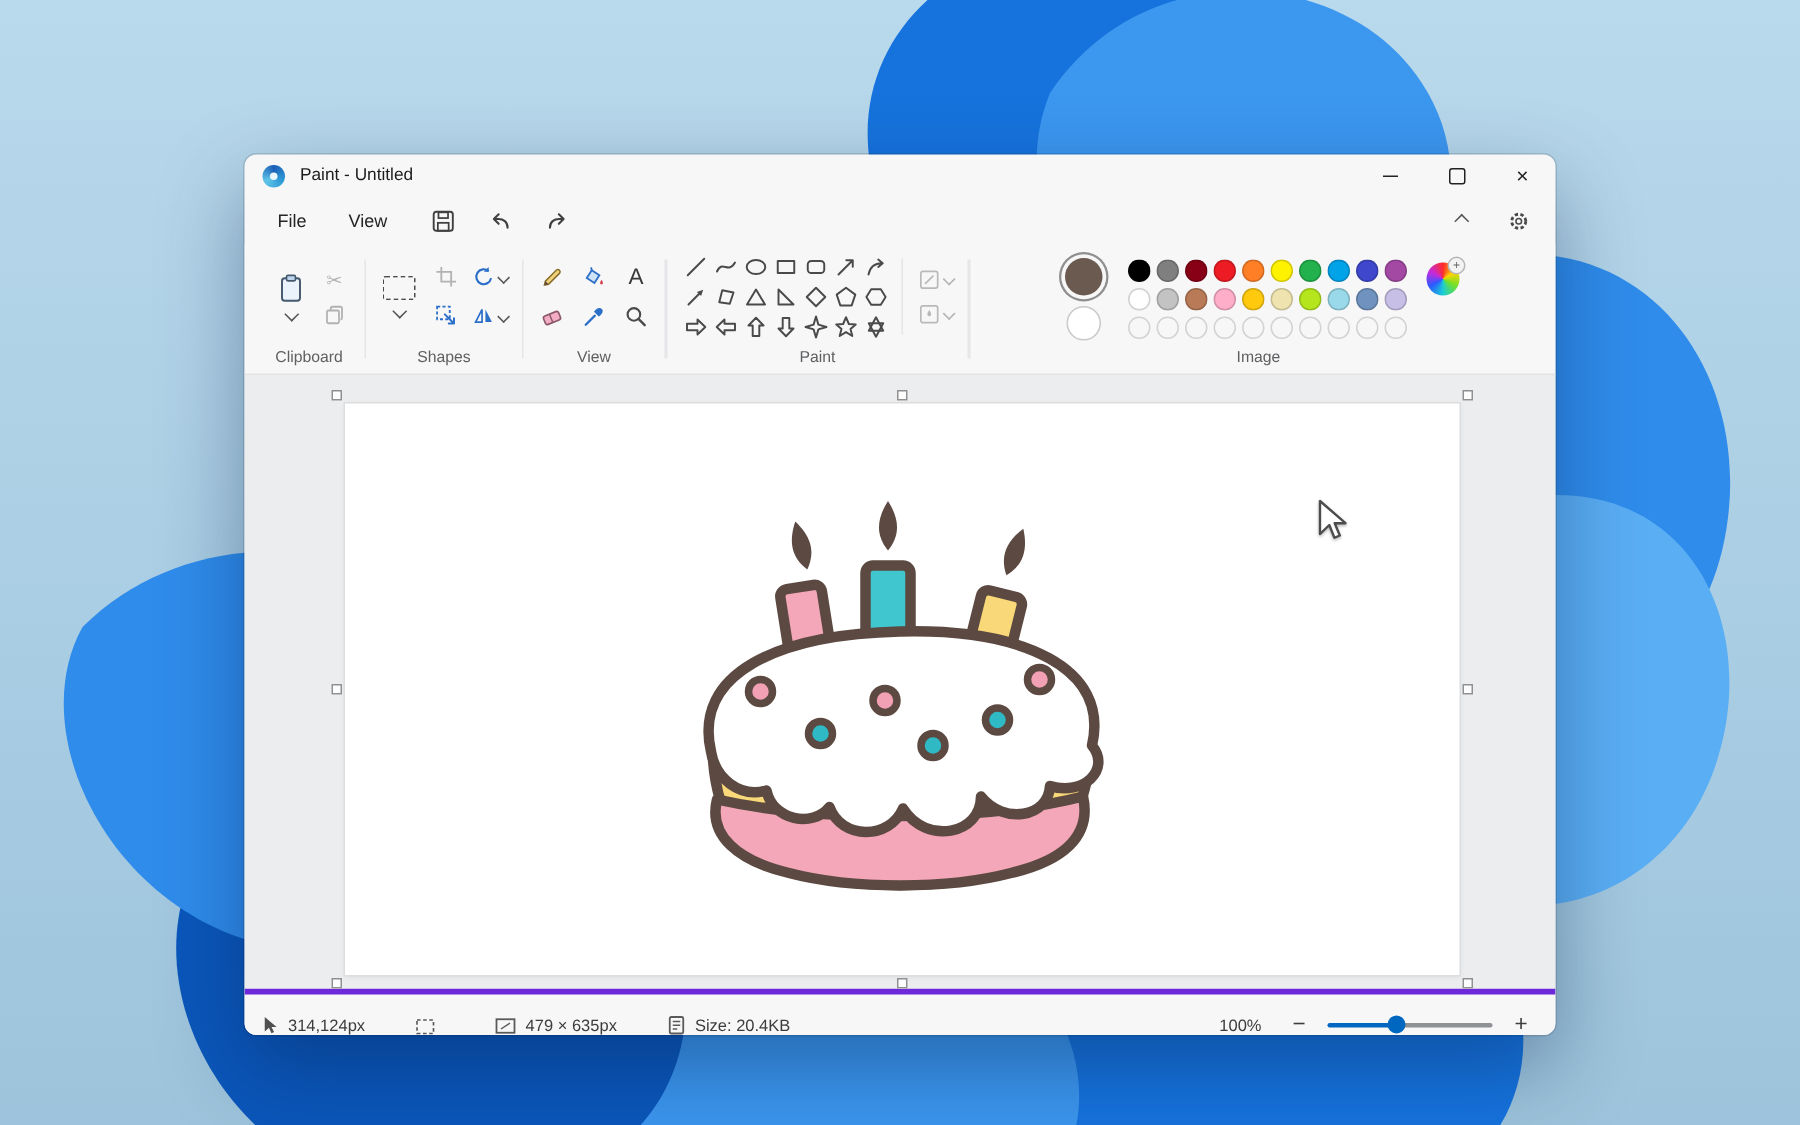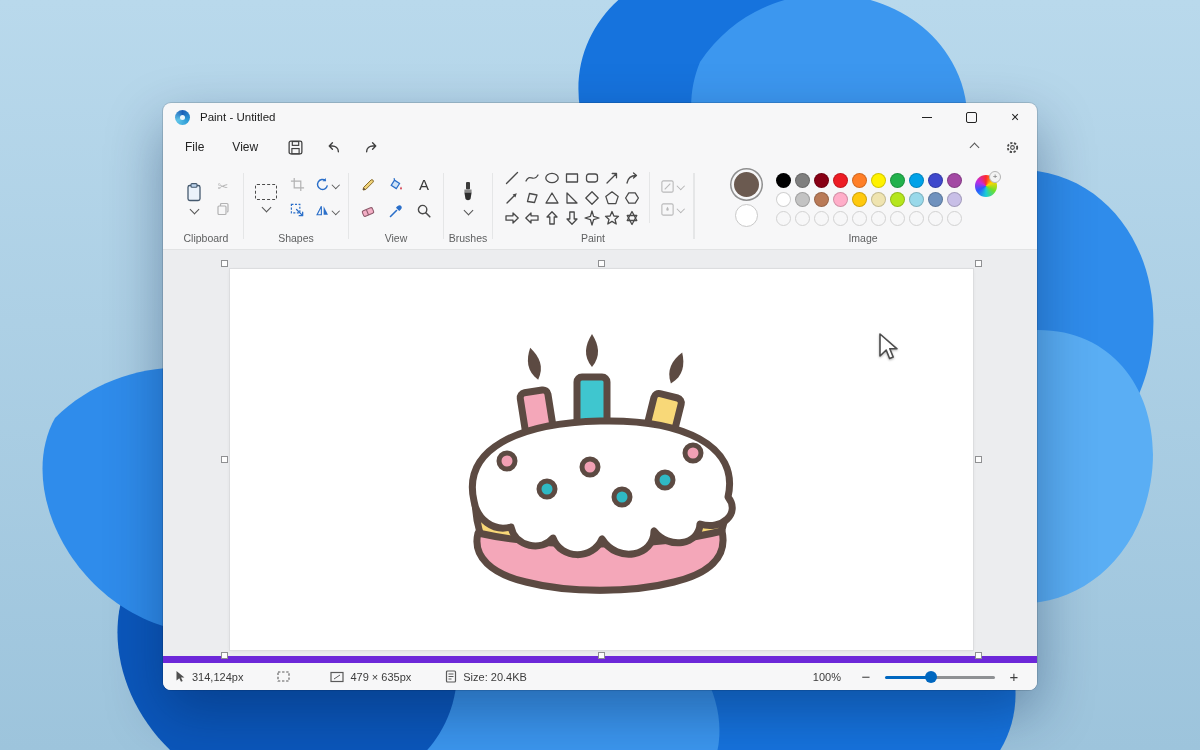--- a/index.html
+++ b/index.html
@@ -75,22 +75,22 @@
      border:1px solid #b5b5b5;font-size:8px;line-height:9px;text-align:center;color:#666;}
 
   
   .workarea{flex:1 1 auto;position:relative;background:#ecedef;}
   .canvas{position:absolute;left:67px;top:19px;width:743px;height:381px;background:#fff;
           box-shadow:0 0 0 1px #dcdddf,0 1px 4px rgba(0,0,0,.07);}
   .handle{position:absolute;width:7px;height:7px;background:#fdfdfd;border:1px solid #8f9092;box-sizing:border-box;}
   .cake-svg{position:absolute;left:220px;top:64px;}
 
   
-  .statusbar{height:27px;flex:0 0 auto;background:#f7f7f8;border-top:7px solid #6d28d9;
-             display:flex;align-items:center;padding:0 14px 0 12px;font-size:11px;color:#3c3c3c;}
+  .statusbar{height:27px;flex:0 0 auto;background:#f7f7f8;border-top:4px solid #6d28d9;
+             display:flex;align-items:flex-end;padding:0 14px 0 12px;font-size:11px;color:#3c3c3c;}
   .sitem{display:flex;align-items:center;gap:6px;margin-right:34px;white-space:nowrap;}
   .statusbar .spacer{flex:1 1 auto;}
   .zoomlbl{margin-right:16px;color:#3c3c3c;}
   .zbtn{width:18px;text-align:center;font-size:15px;color:#3f3f3f;line-height:1;}
   .slider{position:relative;width:110px;height:14px;margin:0 10px;}
   .slider .track{position:absolute;left:0;right:0;top:6px;height:3px;border-radius:2px;
        background:linear-gradient(to right,#0067c0 0 42%,#8f9194 42%);}
   .slider .thumb{position:absolute;left:calc(42% - 6px);top:1px;width:12px;height:12px;border-radius:50%;background:#0067c0;}
 
   
@@ -281,33 +281,20 @@
                 <path d="M9.8 9.8 L13.8 13.8" stroke="#4a4a4a" stroke-width="1.6" stroke-linecap="round"></path>
               </svg>
             </span>
           </div>
         </div>
         <span class="glabel">View</span>
       </div>
 
       <div class="rdiv"></div>
 
-      <div class="rgroup" style="width:48px">
-        <div class="content">
-          <div class="bigbtn">
-            <svg width="18" height="22" viewBox="0 0 18 22">
-              <rect x="7" y="1" width="4" height="7.5" rx="1" fill="#3c3c3c"></rect>
-              <rect x="5.4" y="8.5" width="7.2" height="3" fill="#8a8a8a"></rect>
-              <path d="M5.4 11.5 H12.6 L11.6 17.5 C11 19.8 7 19.8 6.4 17.5 Z" fill="#2e2e2e"></path>
-            </svg>
-            <span class="chev down"></span>
-          </div>
-        </div>
-        <span class="glabel">Brushes</span>
-      </div>
 
       <div class="rdiv"></div>
 
       <div class="rgroup" style="width:200px">
         <div class="content">
           <div class="shapes-wrap">
             <div class="shape-grid">
               <div class="shape-row">
                 <span class="shape">
                     <svg width="16" height="16" viewBox="0 0 16 16">

